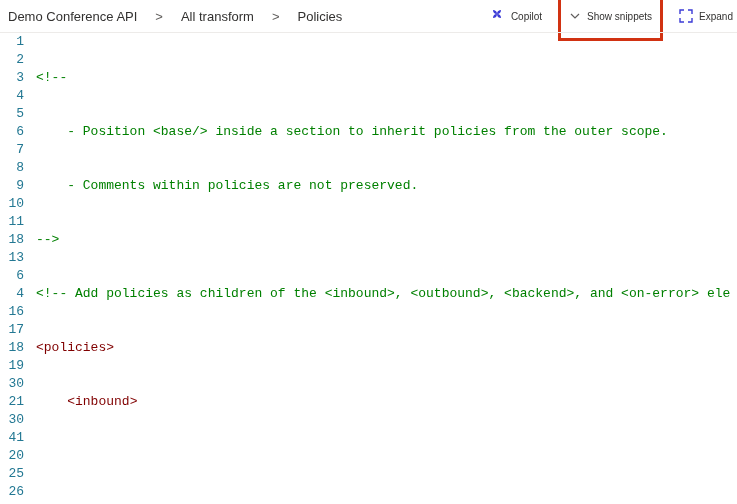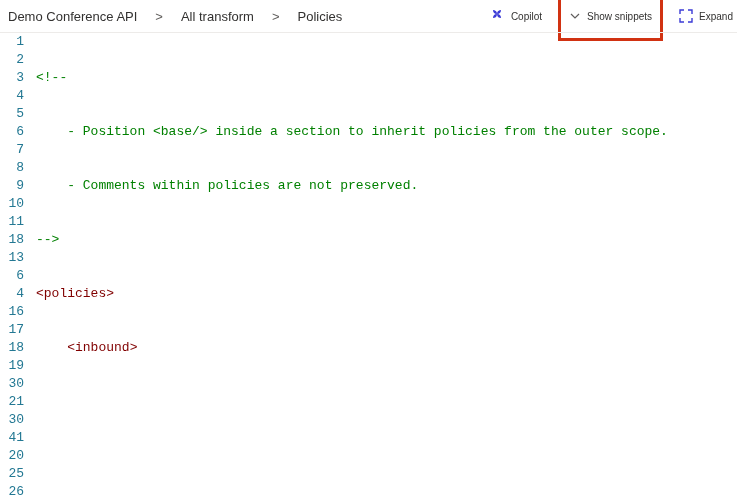--- a/index.html
+++ b/index.html
@@ -141,20 +141,21 @@
     <div>20</div>
     <div>25</div>
     <div>26</div>
     <div>27</div>
   </div>
   <div class="code">
     <div class="row"><span class="c-comment">&lt;!--</span></div>
     <div class="row"><span class="c-comment">    - Position &lt;base/&gt; inside a section to inherit policies from the outer scope.</span></div>
     <div class="row"><span class="c-comment">    - Comments within policies are not preserved.</span></div>
     <div class="row"><span class="c-comment">--&gt;</span></div>
+    <div class="row"><span class="c-comment">&lt;!-- Add policies as children of the &lt;inbound&gt;, &lt;outbound&gt;, &lt;backend&gt;, and &lt;on-error&gt; ele</span></div>
     <div class="row"><span class="c-punc">&lt;</span><span class="c-tag">policies</span><span class="c-punc">&gt;</span></div>
     <div class="row"><span class="c-punc">    &lt;</span><span class="c-tag">inbound</span><span class="c-punc">&gt;</span></div>
     
     
     
     
     
     
     
     

